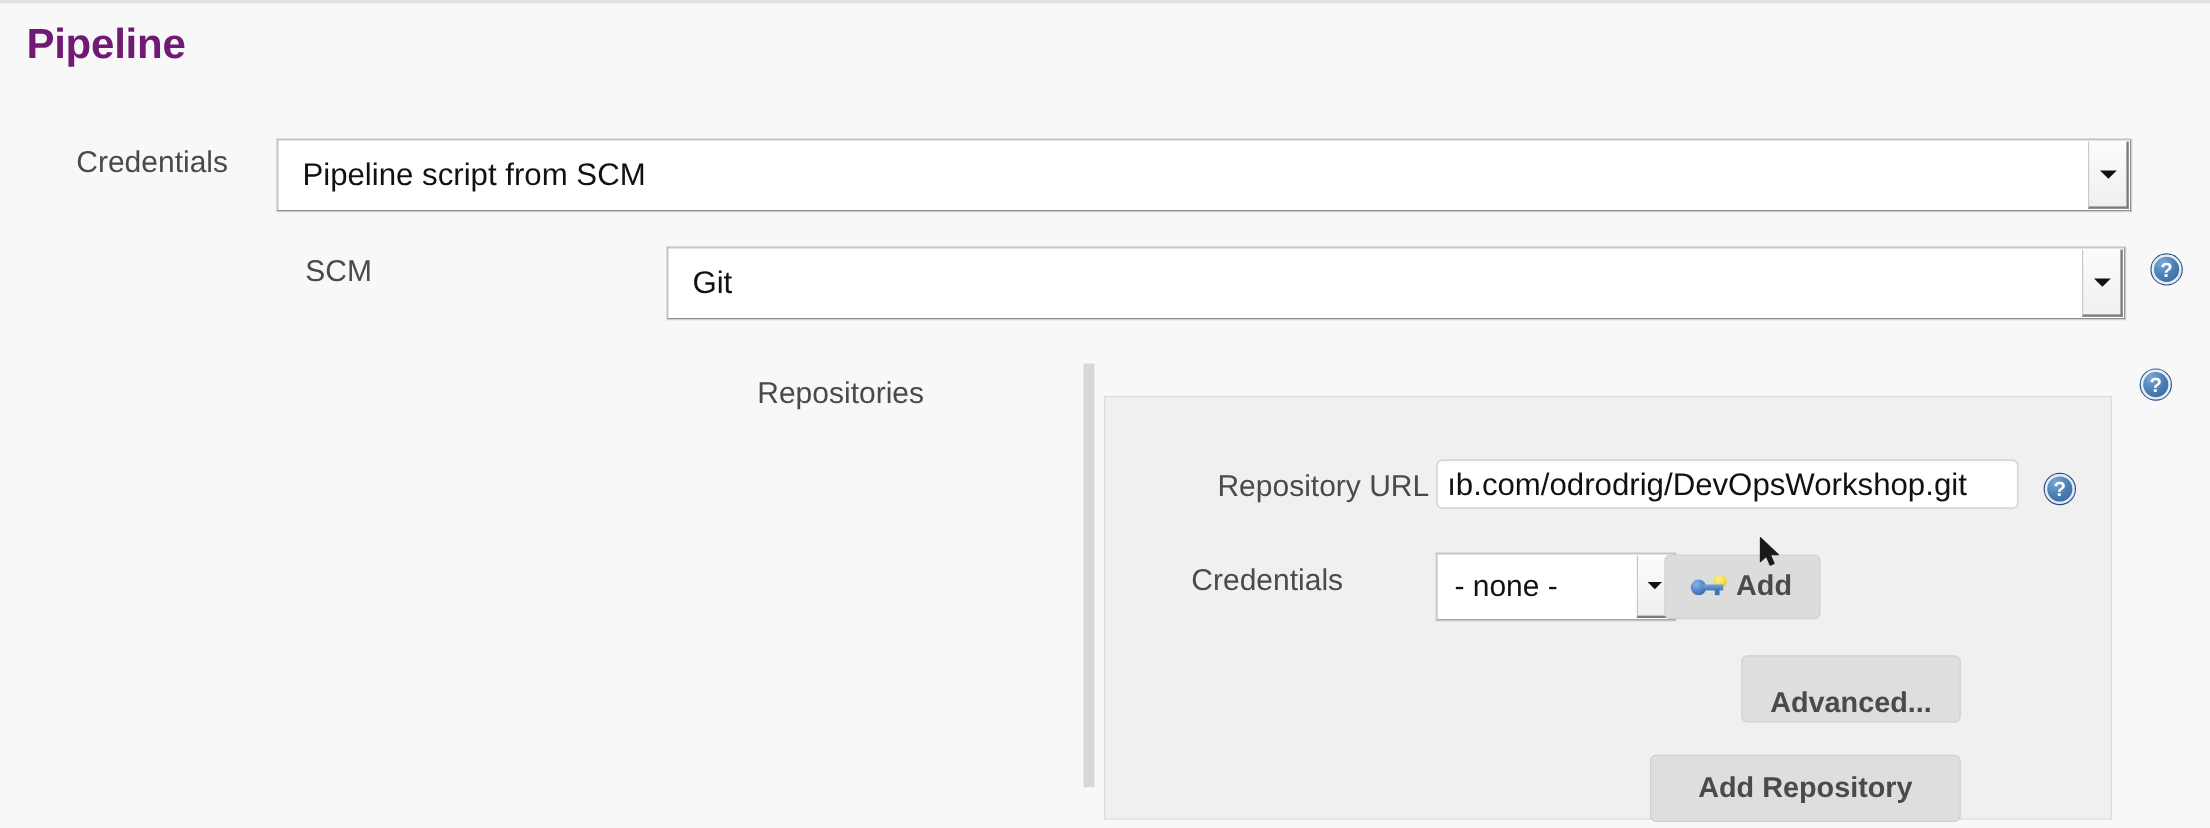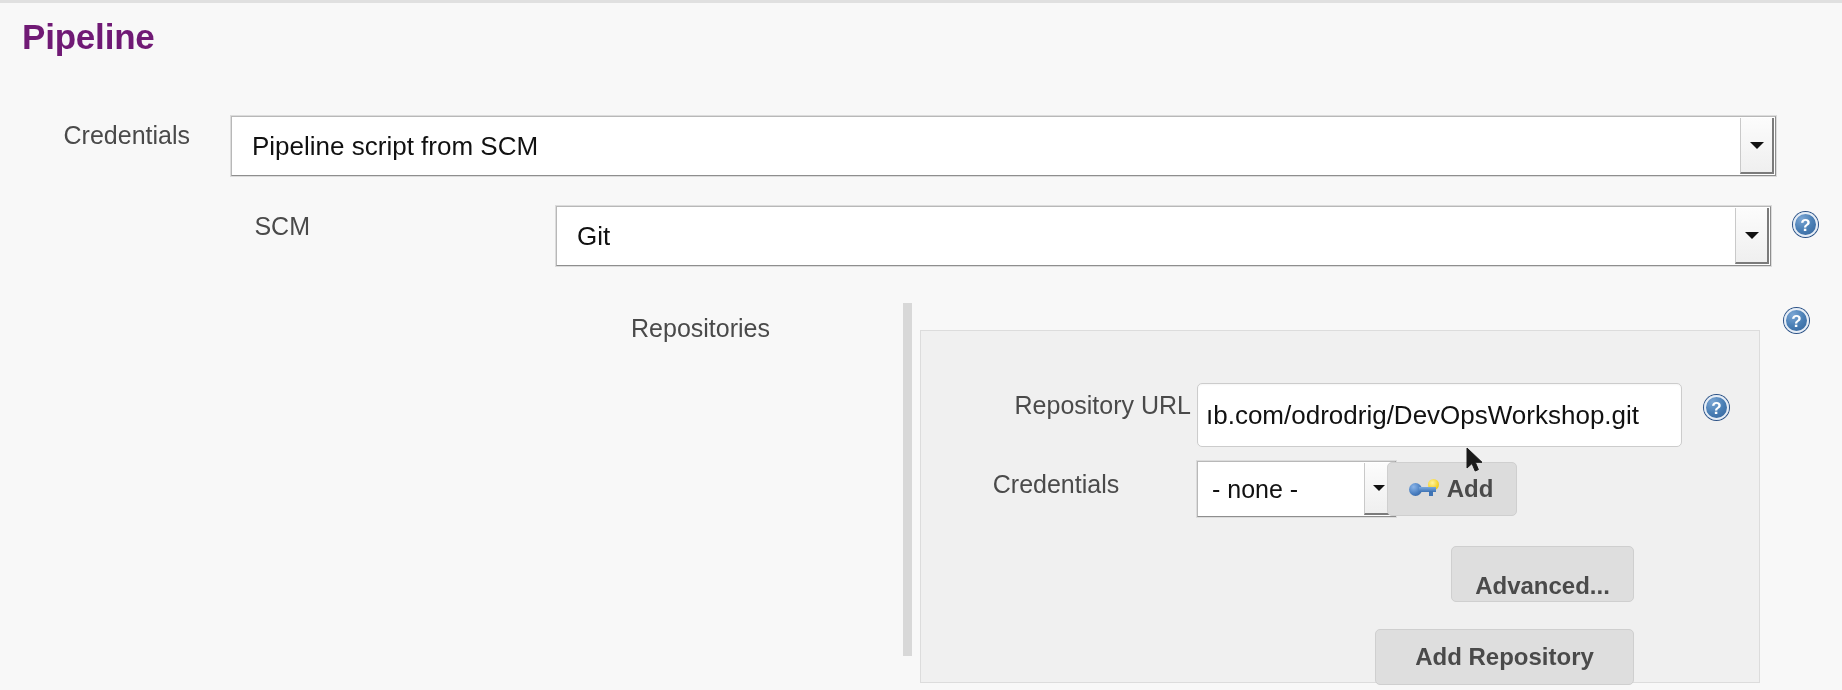--- a/index.html
+++ b/index.html
@@ -248,21 +248,21 @@
   <div class="form-label" style="left: 450px; top: 310px; width: 320px;">Repositories</div>
 
   <div class="help-icon" style="left: 1784px; top: 305px;"></div>
 
   <div class="repo-bar" style="left: 903px; top: 300px; width: 9px; height: 353px;"></div>
 
   <div class="repo-panel" style="left: 920px; top: 300px; width: 840px; height: 353px; margin-top: 27px;">
 
     <div class="form-label" style="left: 0px; top: 59px; width: 270px; font-size: 25px;">Repository URL</div>
 
-    <div class="text-input" style="left: 276px; top: 52px; width: 485px; height: 64px;">
+    <div class="text-input" style="left: 276px; top: 52px; width: 485px; height: 41px;">
       <span class="inp-text">ıb.com/odrodrig/DevOpsWorkshop.git</span>
     </div>
 
     <div class="help-icon" style="left: 783px; top: 64px;"></div>
 
     <div class="form-label" style="left: 0px; top: 138px; width: 270px; font-size: 25px; text-align: center;">Credentials</div>
 
     <div class="select-shell" style="left: 276px; top: 130px; width: 199px; height: 56px;">
       <span class="sel-text" style="left: 14px; font-size: 25px;">- none -</span>
       <span class="sel-btn" style="width: 30px;">

